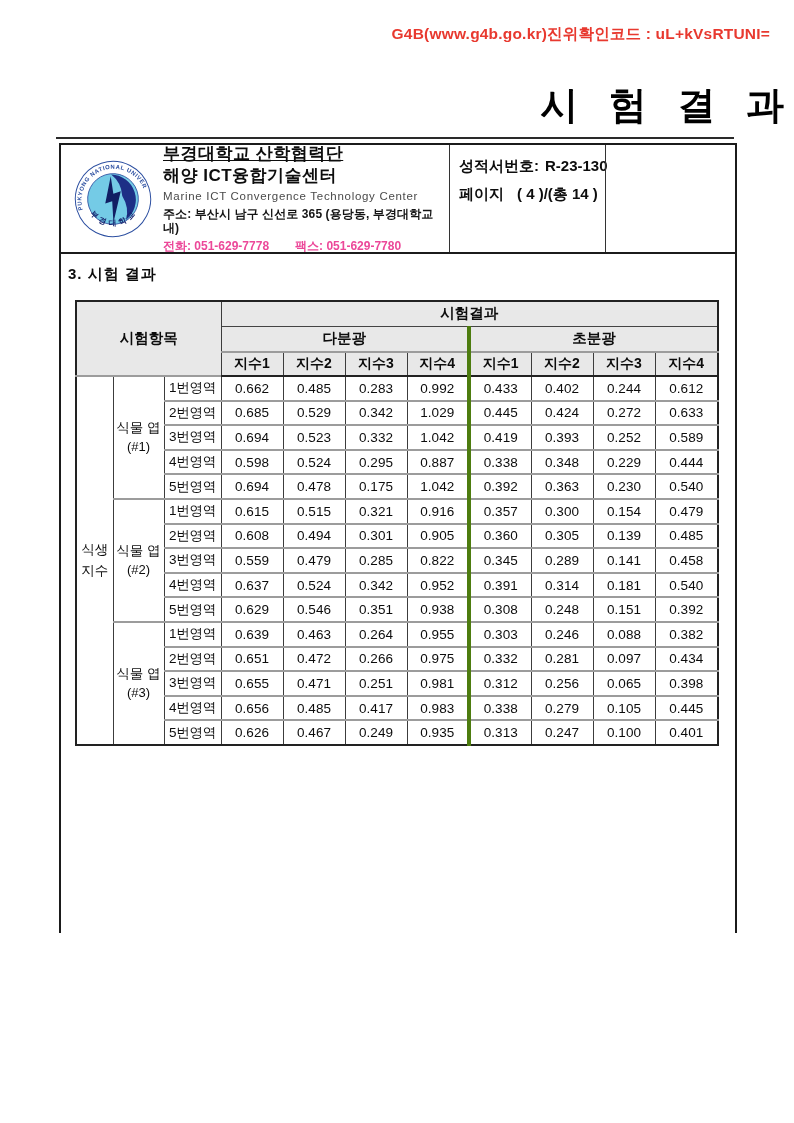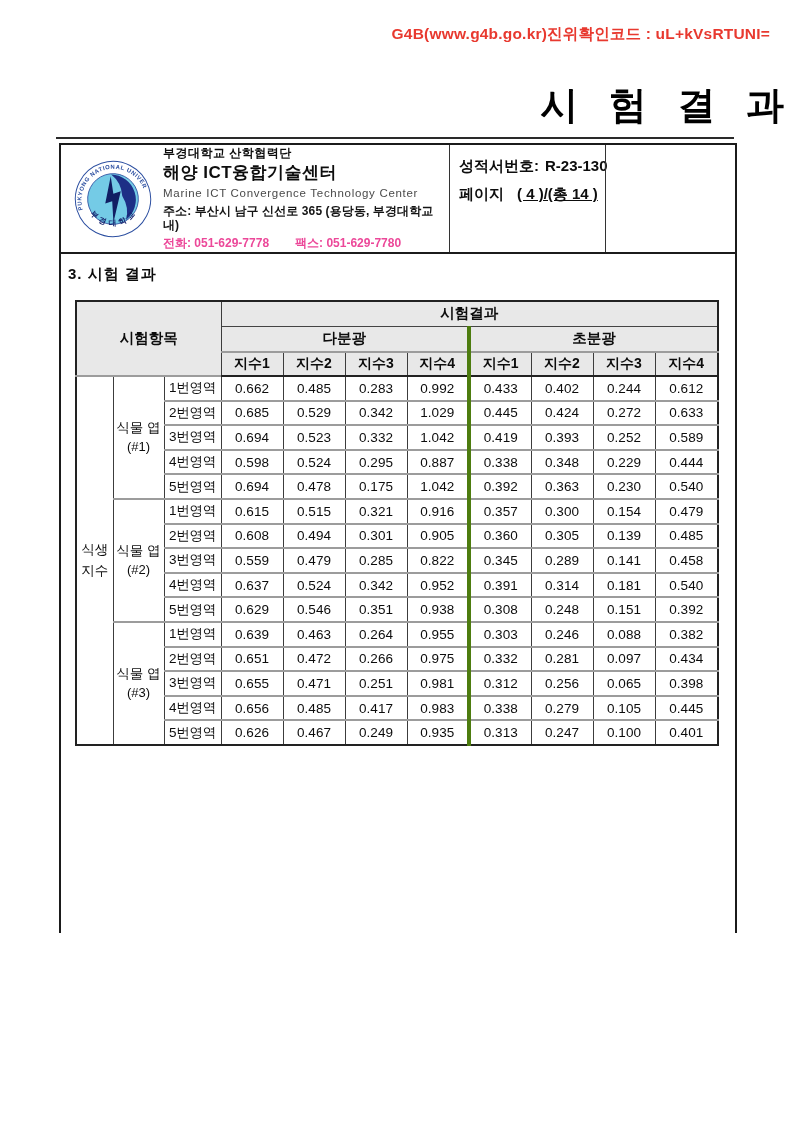--- a/index.html
+++ b/index.html
@@ -19,30 +19,30 @@
   }
   .title-rule{position:absolute;left:56px;top:137px;width:678px;height:2px;background:#2a2a2a;}
   
   .doc-box{position:absolute;left:59px;top:143px;width:674px;height:848px;border:2px solid #1b1b1b;background:#fff;}
   .box-header{height:107px;border-bottom:2px solid #1b1b1b;display:flex;align-items:stretch;}
   .hdr-left{width:388px;display:flex;align-items:center;padding-left:13px;box-sizing:border-box;}
   .hdr-mid{width:156px;border-left:1.5px solid #333;box-sizing:border-box;padding:12px 4px 0 9px;}
   .hdr-right{flex:1;border-left:1.5px solid #333;}
   .logo-wrap{width:78px;height:78px;flex:0 0 78px;margin-right:11px;}
   .org-block{line-height:1.15;}
-  .org-kr{font-size:12px;font-weight:800;color:#0d0d0d;letter-spacing:.5px;}
+  .org-kr{font-size:17px;font-weight:800;color:#0d0d0d;letter-spacing:.5px;text-decoration:underline;}
   .org-kr2{font-size:17px;font-weight:800;color:#0d0d0d;letter-spacing:.5px;margin-top:3px;}
   .org-en{font-size:11.5px;color:#4a4a4a;letter-spacing:.7px;margin-top:4px;}
   .org-addr{font-size:12px;font-weight:700;color:#141414;margin-top:5px;letter-spacing:.1px;}
   .org-tel{font-size:12px;font-weight:700;color:#ec4899;margin-top:4px;}
   .org-tel .fax{margin-left:26px;}
   .meta-line{font-size:15px;font-weight:800;color:#0d0d0d;white-space:nowrap;}
   .meta-line + .meta-line{margin-top:9px;}
   .meta-line .val{margin-left:6px;}
-  .meta-line .pageval{margin-left:13px;font-weight:700;text-decoration:underline;}
+  .meta-line .pageval{margin-left:13px;font-weight:700;}
   
   .section-title{position:absolute;left:68px;top:265px;font-size:15px;font-weight:800;color:#0b0b0b;letter-spacing:1px;}
   
   table.results{
     position:absolute;left:75px;top:300px;width:643px;border-collapse:collapse;table-layout:fixed;
     border:2px solid #222;
   }
   table.results th,table.results td{
     border-left:1.4px solid #3c3c3c;border-top:2px solid #9c9c9c;
     text-align:center;vertical-align:middle;padding:0;overflow:hidden;

